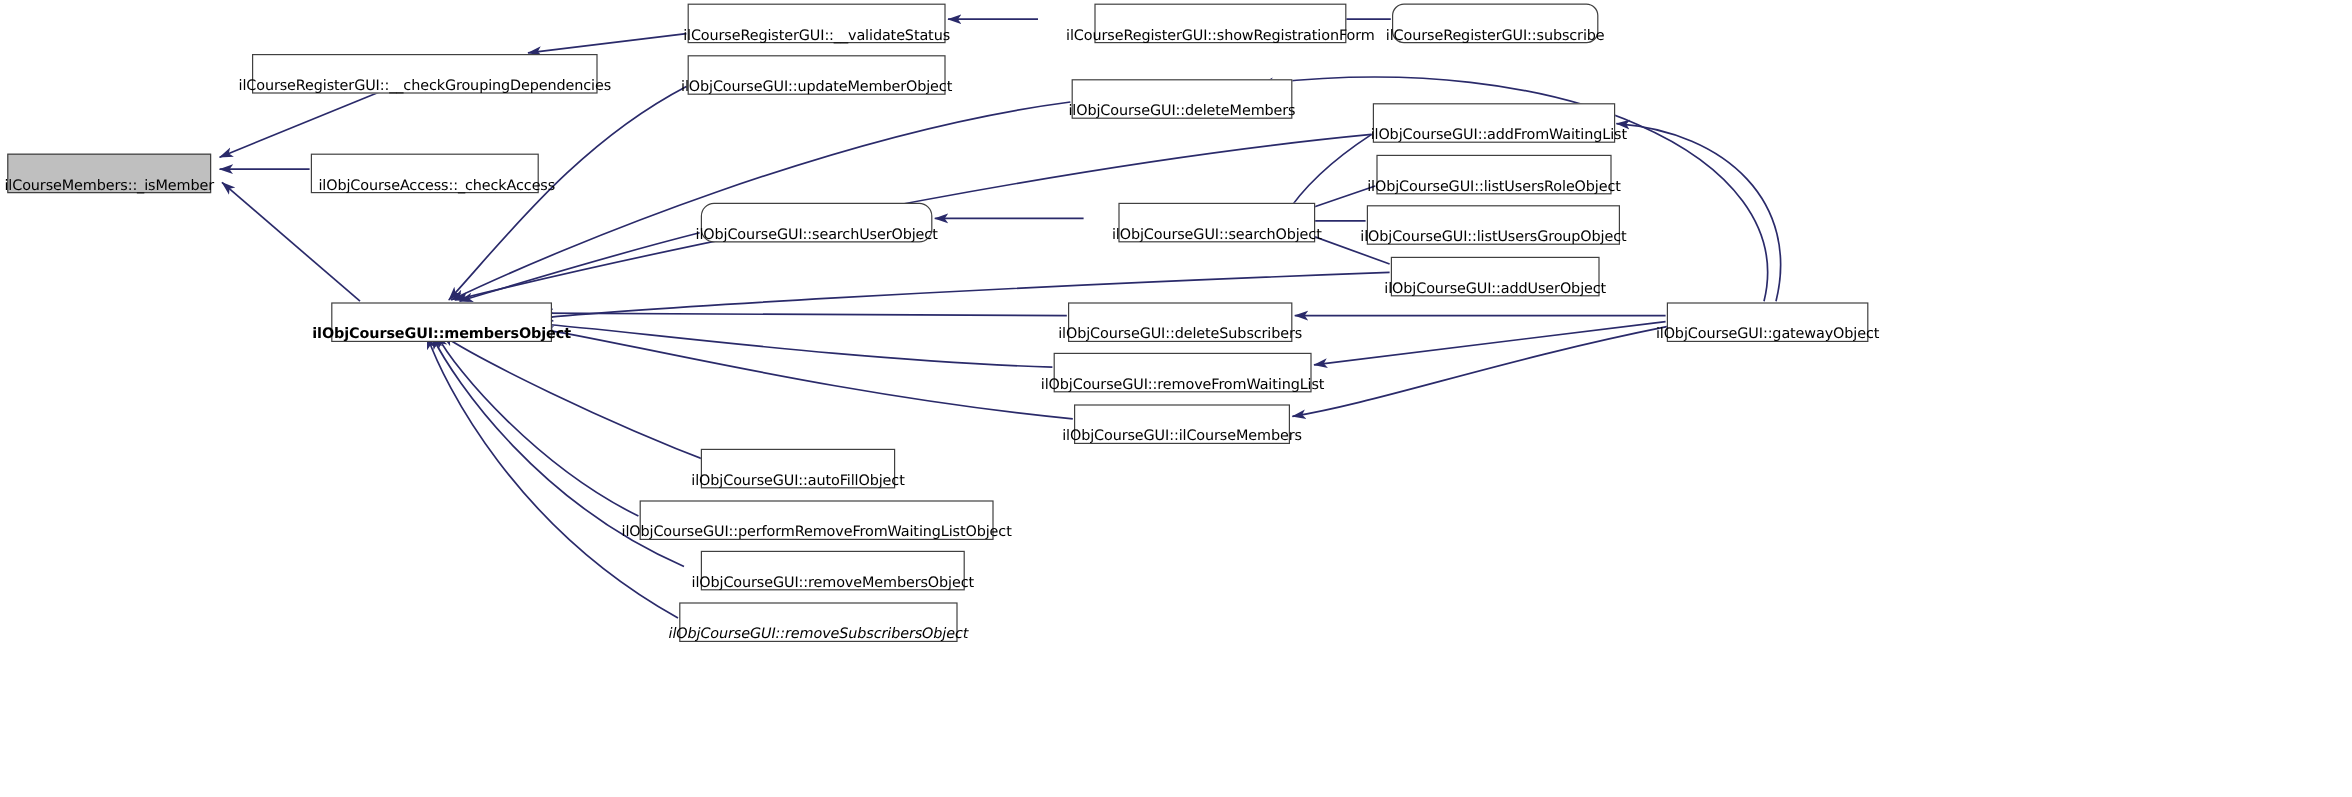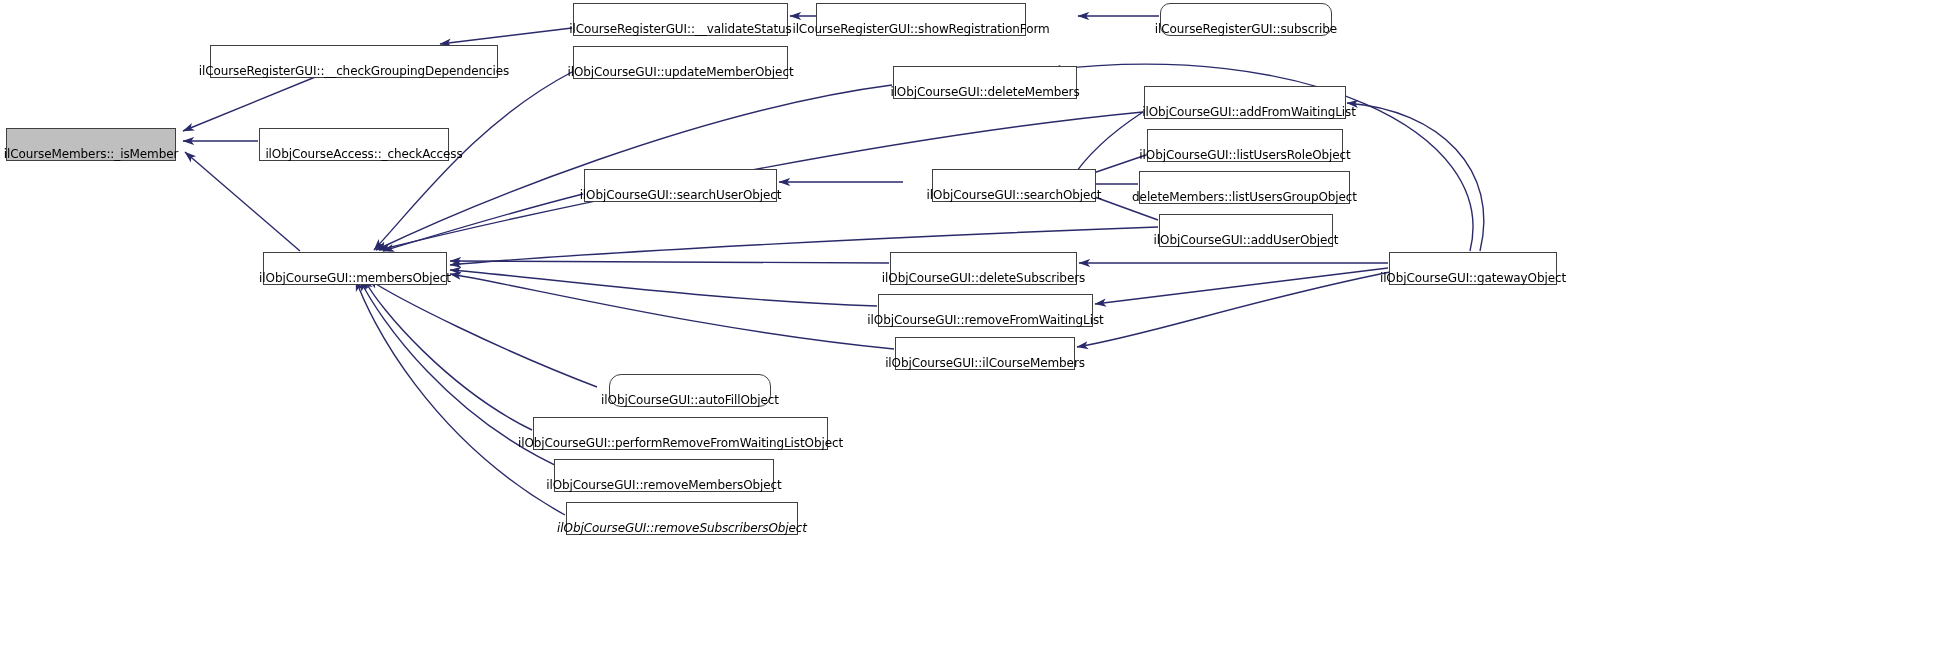--- a/index.html
+++ b/index.html
@@ -71,70 +71,70 @@
   <div id="node-layer">
       <div class="node root" style="left: 6px; top: 128px; width: 170px;">
         <span>ilCourseMembers::_isMember</span>
       </div>
       <div class="node" style="left: 210px; top: 45px; width: 288px;">
         <span>ilCourseRegisterGUI::__checkGroupingDependencies</span>
       </div>
       <div class="node" style="left: 259px; top: 128px; width: 190px; padding-left: 28px;">
         <span>ilObjCourseAccess::_checkAccess</span>
       </div>
-      <div class="node" style="left: 263px; top: 252px; width: 184px;">
+      <div class="node" style="left: 276px; top: 252px; width: 184px; font-weight: bold;">
         <span>ilObjCourseGUI::membersObject</span>
       </div>
       <div class="node" style="left: 573px; top: 3px; width: 215px;">
         <span>ilCourseRegisterGUI::__validateStatus</span>
       </div>
       <div class="node" style="left: 573px; top: 46px; width: 215px;">
         <span>ilObjCourseGUI::updateMemberObject</span>
       </div>
-      <div class="node" style="left: 584px; top: 169px; width: 193px;">
+      <div class="node" style="left: 584px; top: 169px; width: 193px; border-radius: 11px;">
         <span>ilObjCourseGUI::searchUserObject</span>
       </div>
-      <div class="node" style="left: 609px; top: 374px; width: 162px; border-radius: 12px;">
+      <div class="node" style="left: 584px; top: 374px; width: 162px;">
         <span>ilObjCourseGUI::autoFillObject</span>
       </div>
       <div class="node" style="left: 533px; top: 417px; width: 295px;">
         <span>ilObjCourseGUI::performRemoveFromWaitingListObject</span>
       </div>
-      <div class="node" style="left: 554px; top: 459px; width: 220px;">
+      <div class="node" style="left: 584px; top: 459px; width: 220px;">
         <span>ilObjCourseGUI::removeMembersObject</span>
       </div>
       <div class="node" style="left: 566px; top: 502px; width: 232px; font-style: italic;">
         <span>ilObjCourseGUI::removeSubscribersObject</span>
       </div>
       <div class="node" style="left: 893px; top: 66px; width: 184px;">
         <span>ilObjCourseGUI::deleteMembers</span>
       </div>
       <div class="node" style="left: 904px; top: 169px; width: 164px; margin-left: 28px;">
         <span>ilObjCourseGUI::searchObject</span>
       </div>
       <div class="node" style="left: 890px; top: 252px; width: 187px;">
         <span>ilObjCourseGUI::deleteSubscribers</span>
       </div>
       <div class="node" style="left: 878px; top: 294px; width: 215px;">
         <span>ilObjCourseGUI::removeFromWaitingList</span>
       </div>
       <div class="node" style="left: 895px; top: 337px; width: 180px;">
         <span>ilObjCourseGUI::ilCourseMembers</span>
       </div>
-      <div class="node" style="left: 816px; top: 3px; width: 210px;">
+      <div class="node" style="left: 912px; top: 3px; width: 210px;">
         <span>ilCourseRegisterGUI::showRegistrationForm</span>
       </div>
       <div class="node" style="left: 1144px; top: 86px; width: 202px; padding-left: 16px;">
         <span>ilObjCourseGUI::addFromWaitingList</span>
       </div>
       <div class="node" style="left: 1147px; top: 129px; width: 196px;">
         <span>ilObjCourseGUI::listUsersRoleObject</span>
       </div>
       <div class="node" style="left: 1139px; top: 171px; width: 211px;">
-        <span>deleteMembers::listUsersGroupObject</span>
+        <span>ilObjCourseGUI::listUsersGroupObject</span>
       </div>
       <div class="node" style="left: 1159px; top: 214px; width: 174px;">
         <span>ilObjCourseGUI::addUserObject</span>
       </div>
       <div class="node" style="left: 1160px; top: 3px; width: 172px; border-radius: 10px;">
         <span>ilCourseRegisterGUI::subscribe</span>
       </div>
       <div class="node" style="left: 1389px; top: 252px; width: 168px;">
         <span>ilObjCourseGUI::gatewayObject</span>
       </div>

